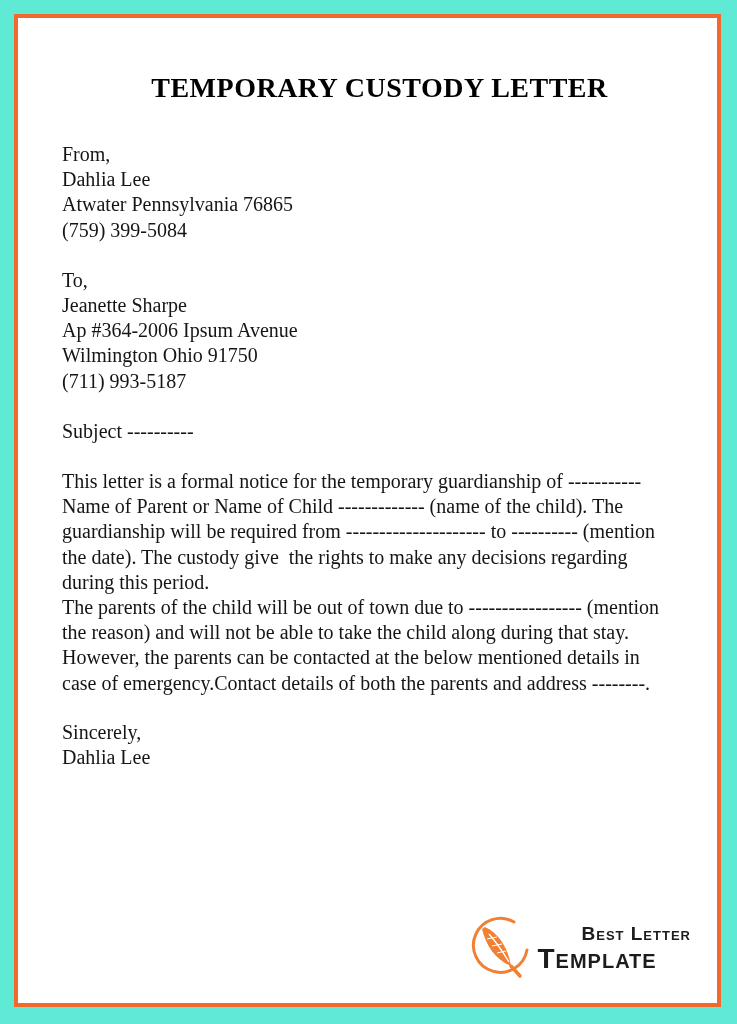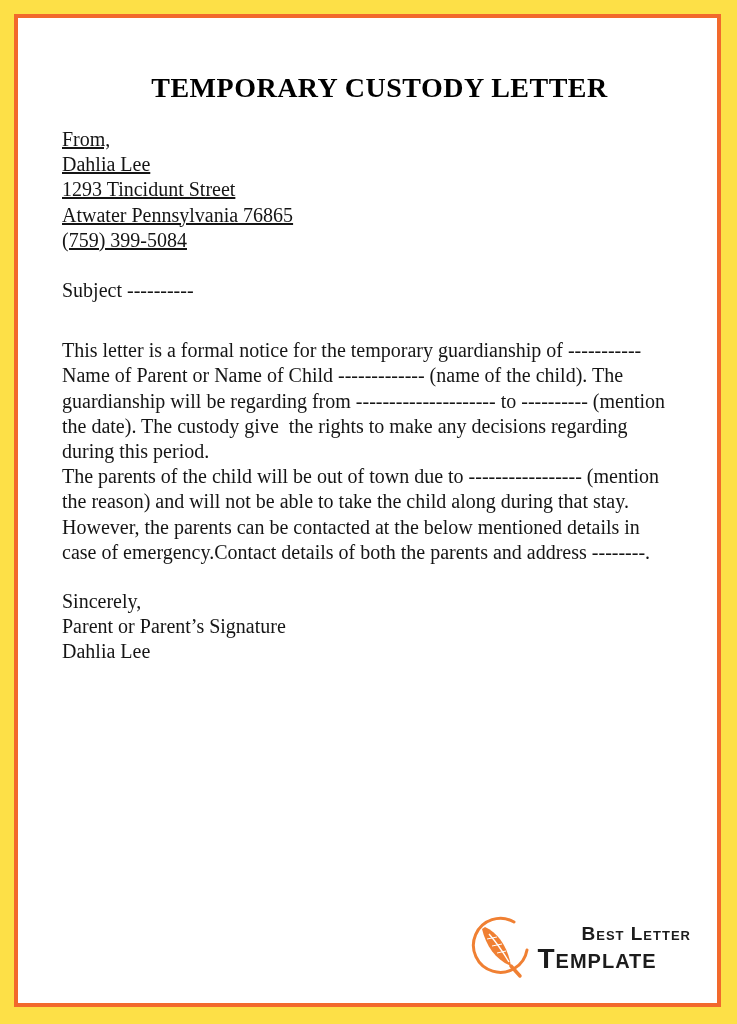--- a/index.html
+++ b/index.html
@@ -7,21 +7,21 @@
     padding: 0;
     background: #ffffff;
     width: 737px;
     height: 1024px;
     overflow: hidden;
   }
   .page {
     position: relative;
     width: 737px;
     height: 1024px;
-    background: #fde047;
+    background: #5eead4;
     font-family: "Liberation Serif", serif;
     color: #151515;
   }
   .frame {
     position: absolute;
     left: 14px;
     top: 14px;
     width: 707px;
     height: 993px;
     border: 4px solid #f2692c;
@@ -41,26 +41,26 @@
     line-height: 36px;
     font-weight: bold;
     letter-spacing: 0.5px;
     color: #000000;
   }
   .line {
     font-size: 20px;
     line-height: 25.2px;
     white-space: pre;
   }
-  .block-from   { margin-top: 21px; text-decoration: underline; }
+  .block-from   { margin-top: 36px; }
   .block-date   { margin-top: 25px; }
   .block-to     { margin-top: 25px; }
   .block-subject{ margin-top: 25px; }
   .block-salutation { margin-top: 25px; }
-  .block-body   { margin-top: 35px; }
+  .block-body   { margin-top: 25px; }
   .block-closing{ margin-top: 24px; }
   .logo {
     position: absolute;
     right: 26px;
     bottom: 20px;
     display: flex;
     align-items: center;
     gap: 4px;
   }
   .logo-text {
@@ -86,47 +86,52 @@
 
 <div class="page">
   <div class="frame">
     <div class="content">
 
       <h1 class="title">TEMPORARY CUSTODY LETTER</h1>
 
       <div class="block-from">
         <div class="line">From,</div>
         <div class="line">Dahlia Lee</div>
-        <div class="line">1293 Tincidunt Street</div>
         <div class="line">Atwater Pennsylvania 76865</div>
         <div class="line">(759) 399-5084</div>
       </div>
 
 
+      <div class="block-to">
+        <div class="line">To,</div>
+        <div class="line">Jeanette Sharpe</div>
+        <div class="line">Ap #364-2006 Ipsum Avenue</div>
+        <div class="line">Wilmington Ohio 91750</div>
+        <div class="line">(711) 993-5187</div>
+      </div>
 
       <div class="block-subject">
         <div class="line">Subject ----------</div>
       </div>
 
 
       <div class="block-body">
         <div class="line">This letter is a formal notice for the temporary guardianship of -----------</div>
         <div class="line">Name of Parent or Name of Child ------------- (name of the child). The</div>
-        <div class="line">guardianship will be regarding from --------------------- to ---------- (mention</div>
+        <div class="line">guardianship will be required from --------------------- to ---------- (mention</div>
         <div class="line">the date). The custody give  the rights to make any decisions regarding</div>
         <div class="line">during this period.</div>
         <div class="line">The parents of the child will be out of town due to ----------------- (mention</div>
         <div class="line">the reason) and will not be able to take the child along during that stay.</div>
         <div class="line">However, the parents can be contacted at the below mentioned details in</div>
         <div class="line">case of emergency.Contact details of both the parents and address --------.</div>
       </div>
 
       <div class="block-closing">
         <div class="line">Sincerely,</div>
-        <div class="line">Parent or Parent’s Signature</div>
         <div class="line">Dahlia Lee</div>
       </div>
 
     </div>
 
     <div class="logo">
       <span>
         <svg width="66" height="66" viewBox="0 0 66 66" aria-hidden="true">
           <path d="M47 9 A27 27 0 1 0 60 37" fill="none" stroke="#f08033" stroke-width="3" stroke-linecap="round"></path>
           <path d="M18 14 C31 20 41 34 44 53 C29 47 19 33 15 16 Z" fill="#f08033"></path>

